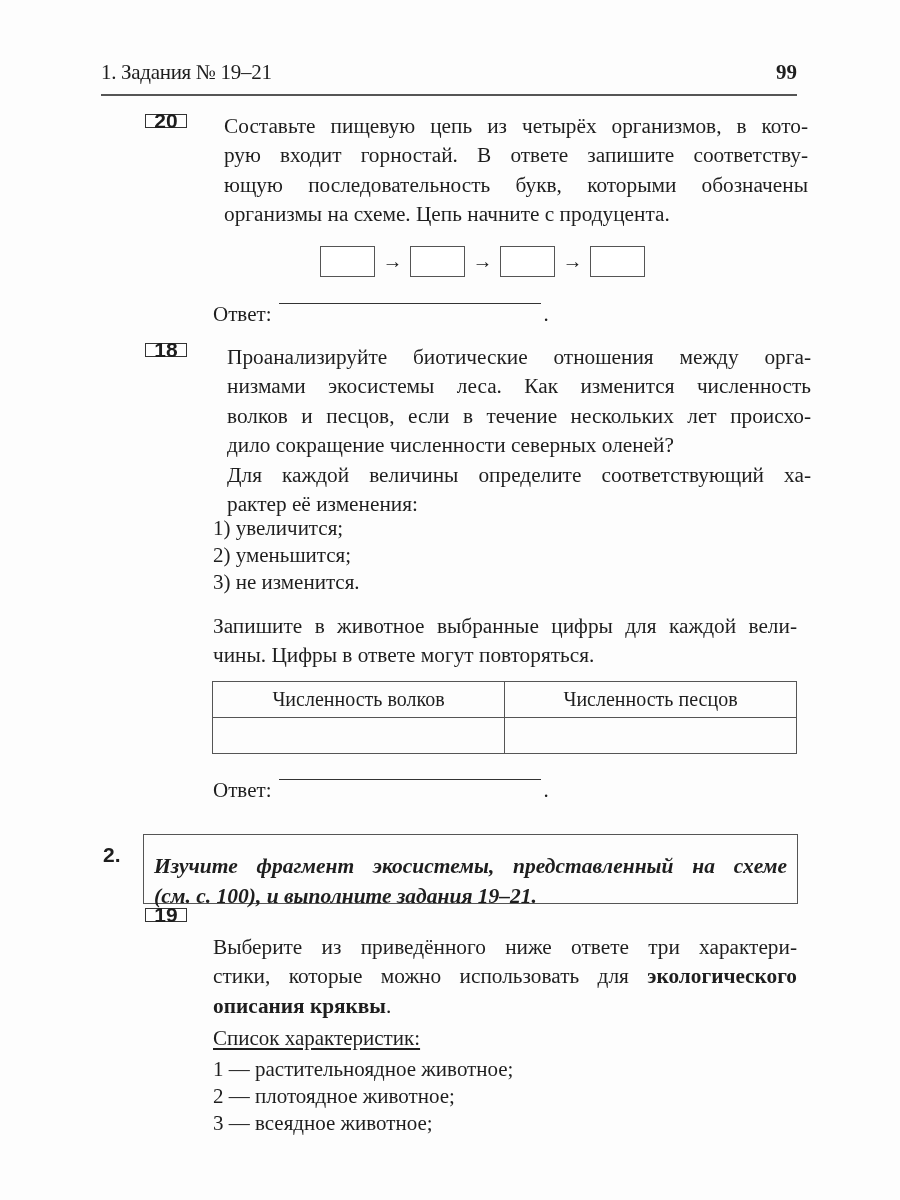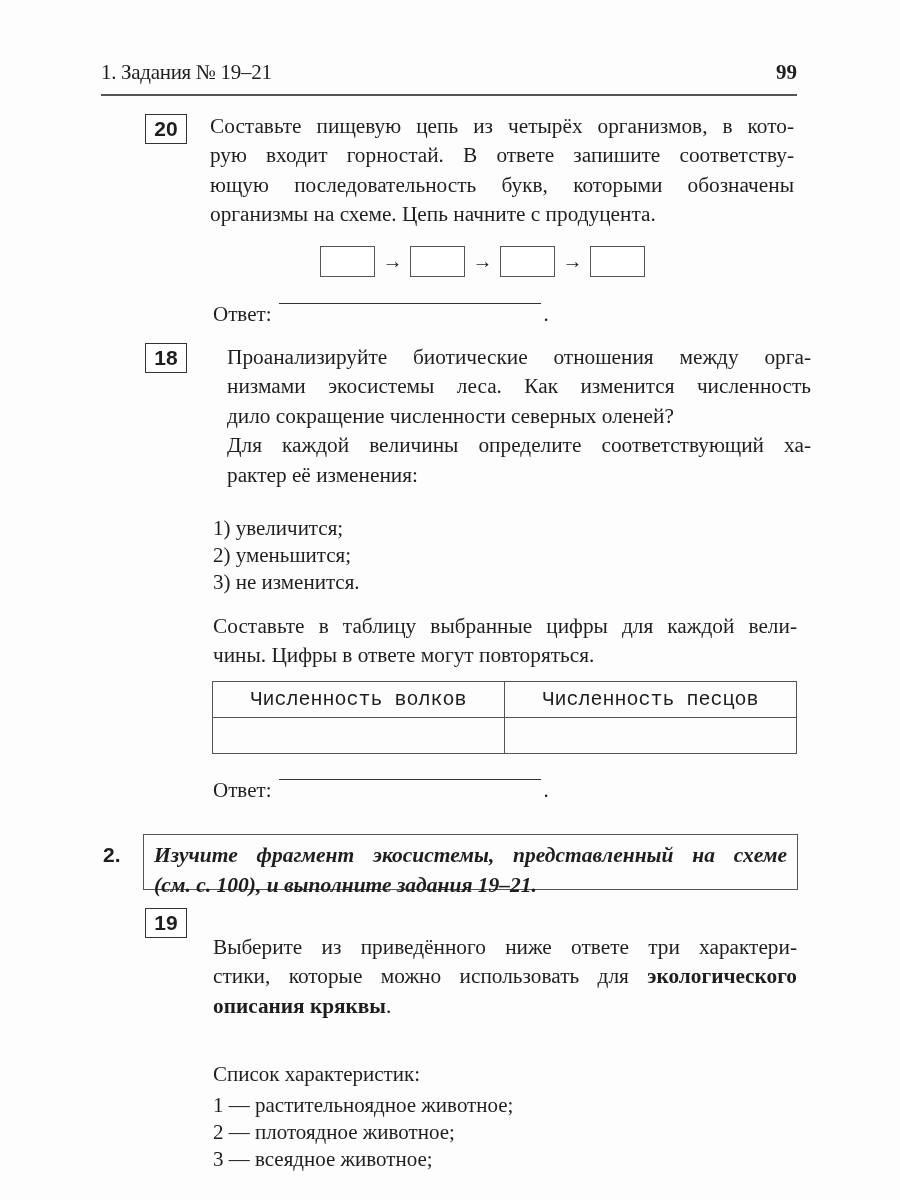--- a/index.html
+++ b/index.html
@@ -6,21 +6,21 @@
     body {
       width: 900px; height: 1200px; background: #fdfdfd; position: relative; overflow: hidden;
       font-family: "Liberation Serif", "DejaVu Serif", serif; color: #1e1e1e;
     }
     .header { position: absolute; left: 101px; top: 58px; width: 696px; height: 36px; }
     .header-title { position: absolute; left: 0; top: 2px; font-size: 21px; letter-spacing: -0.3px; }
     .header-page { position: absolute; right: 0; top: 2px; font-size: 21px; font-weight: bold; }
     .header-rule { position: absolute; left: 101px; top: 94px; width: 696px; height: 2px; background: #555; }
 
     .num-box {
-      position: absolute; width: 42px; height: 30px; border: 1.6px solid #333;
+      position: absolute; width: 42px; height: 14px; border: 1.6px solid #333;
       font-family: "Liberation Sans", "DejaVu Sans", sans-serif; font-weight: bold; font-size: 21px;
       display: flex; align-items: center; justify-content: center; box-sizing: border-box; background: #fff;
     }
     .para { position: absolute; font-size: 21.3px; line-height: 29.4px; text-align: justify; }
     .para .line { display: block; white-space: nowrap; text-align-last: justify; }
     .para .line.last { text-align-last: left; }
     .justify-line { display: flex; justify-content: space-between; }
 
     .chain { position: absolute; left: 320px; top: 244px; height: 34px; display: flex; align-items: center; }
     .chain .cell { width: 55px; height: 31px; border: 1.5px solid #555; box-sizing: border-box; background: #fff; }
@@ -29,44 +29,44 @@
     .answer { position: absolute; font-size: 21px; display: flex; align-items: flex-start; }
     .answer .blank { display: inline-block; width: 262px; height: 1px; border-bottom: 1.3px solid #333; margin: 0 2px 5px 8px; }
 
     .plain { position: absolute; font-size: 21px; line-height: 27px; white-space: nowrap; }
 
     table.answer-table {
       position: absolute; left: 212px; top: 681px; width: 585px; border-collapse: collapse;
       font-size: 20px;
     }
     table.answer-table td, table.answer-table th {
-      border: 1.5px solid #555; font-weight: normal; height: 35px; padding: 0; font-family: Liberation Mono, monospace;
+      border: 1.5px solid #555; font-weight: normal; height: 35px; padding: 0;
     }
     table.answer-table th { width: 50%; }
 
     .section-num { position: absolute; left: 103px; top: 843px; font-family: "Liberation Sans", "DejaVu Sans", sans-serif; font-weight: bold; font-size: 21px; }
     .section-box {
-      position: absolute; left: 143px; top: 834px; width: 655px; height: 56px; box-sizing: border-box;
-      border: 1.5px solid #555; padding: 5px 10px 0 10px;
+      position: absolute; left: 143px; top: 834px; width: 655px; height: 70px; box-sizing: border-box;
+      border: 1.5px solid #555; padding: 16px 10px 0 10px;
       font-style: italic; font-weight: bold; font-size: 21.5px; line-height: 30px;
     }
-    .underline { text-underline-offset: 3px; margin-top: 36px; }
+    .underline { text-decoration: underline; text-underline-offset: 3px; }
     b.bold { font-weight: bold; }
   </style>
 </head>
 <body>
 
 <div class="header">
   <span class="header-title">1. Задания № 19–21</span>
   <span class="header-page">99</span>
 </div>
 <div class="header-rule"></div>
 
 <div class="num-box" style="left:145px; top:114px;">20</div>
-<div class="para" style="left:210px; top:112px; width:584px;">
+<div class="para" style="left:224px; top:112px; width:584px;">
   <span class="line">Составьте пищевую цепь из четырёх организмов, в кото-</span>
   <span class="line">рую входит горностай. В ответе запишите соответству-</span>
   <span class="line">ющую последовательность букв, которыми обозначены</span>
   <span class="line last">организмы на схеме. Цепь начните с продуцента.</span>
 </div>
 
 <div class="chain">
   <div class="cell"></div>
   <div class="arrow">→</div>
   <div class="cell"></div>
@@ -79,33 +79,34 @@
 <div class="answer" style="left:213px; top:302px;">
   <span>Ответ:</span>
   <span class="blank"></span>
   <span>.</span>
 </div>
 
 <div class="num-box" style="left:145px; top:343px;">18</div>
 <div class="para" style="left:227px; top:343px; width:584px;">
   <span class="line">Проанализируйте биотические отношения между орга-</span>
   <span class="line">низмами экосистемы леса. Как изменится численность</span>
+  <span class="line">волков и песцов, если в течение нескольких лет происхо-</span>
   <span class="line last">дило сокращение численности северных оленей?</span>
   <span class="line">Для каждой величины определите соответствующий ха-</span>
   <span class="line last">рактер её изменения:</span>
 </div>
 
 <div class="plain" style="left:213px; top:515px;">
   <div>1) увеличится;</div>
   <div>2) уменьшится;</div>
   <div>3) не изменится.</div>
 </div>
 
 <div class="para" style="left:213px; top:612px; width:584px;">
-  <span class="line">Составьте в таблицу выбранные цифры для каждой вели-</span>
+  <span class="line">Запишите в животное выбранные цифры для каждой вели-</span>
   <span class="line last">чины. Цифры в ответе могут повторяться.</span>
 </div>
 
 <table class="answer-table">
   <tbody>
       <tr>
     <th>Численность волков</th>
     <th>Численность песцов</th>
   </tr>
   <tr>

